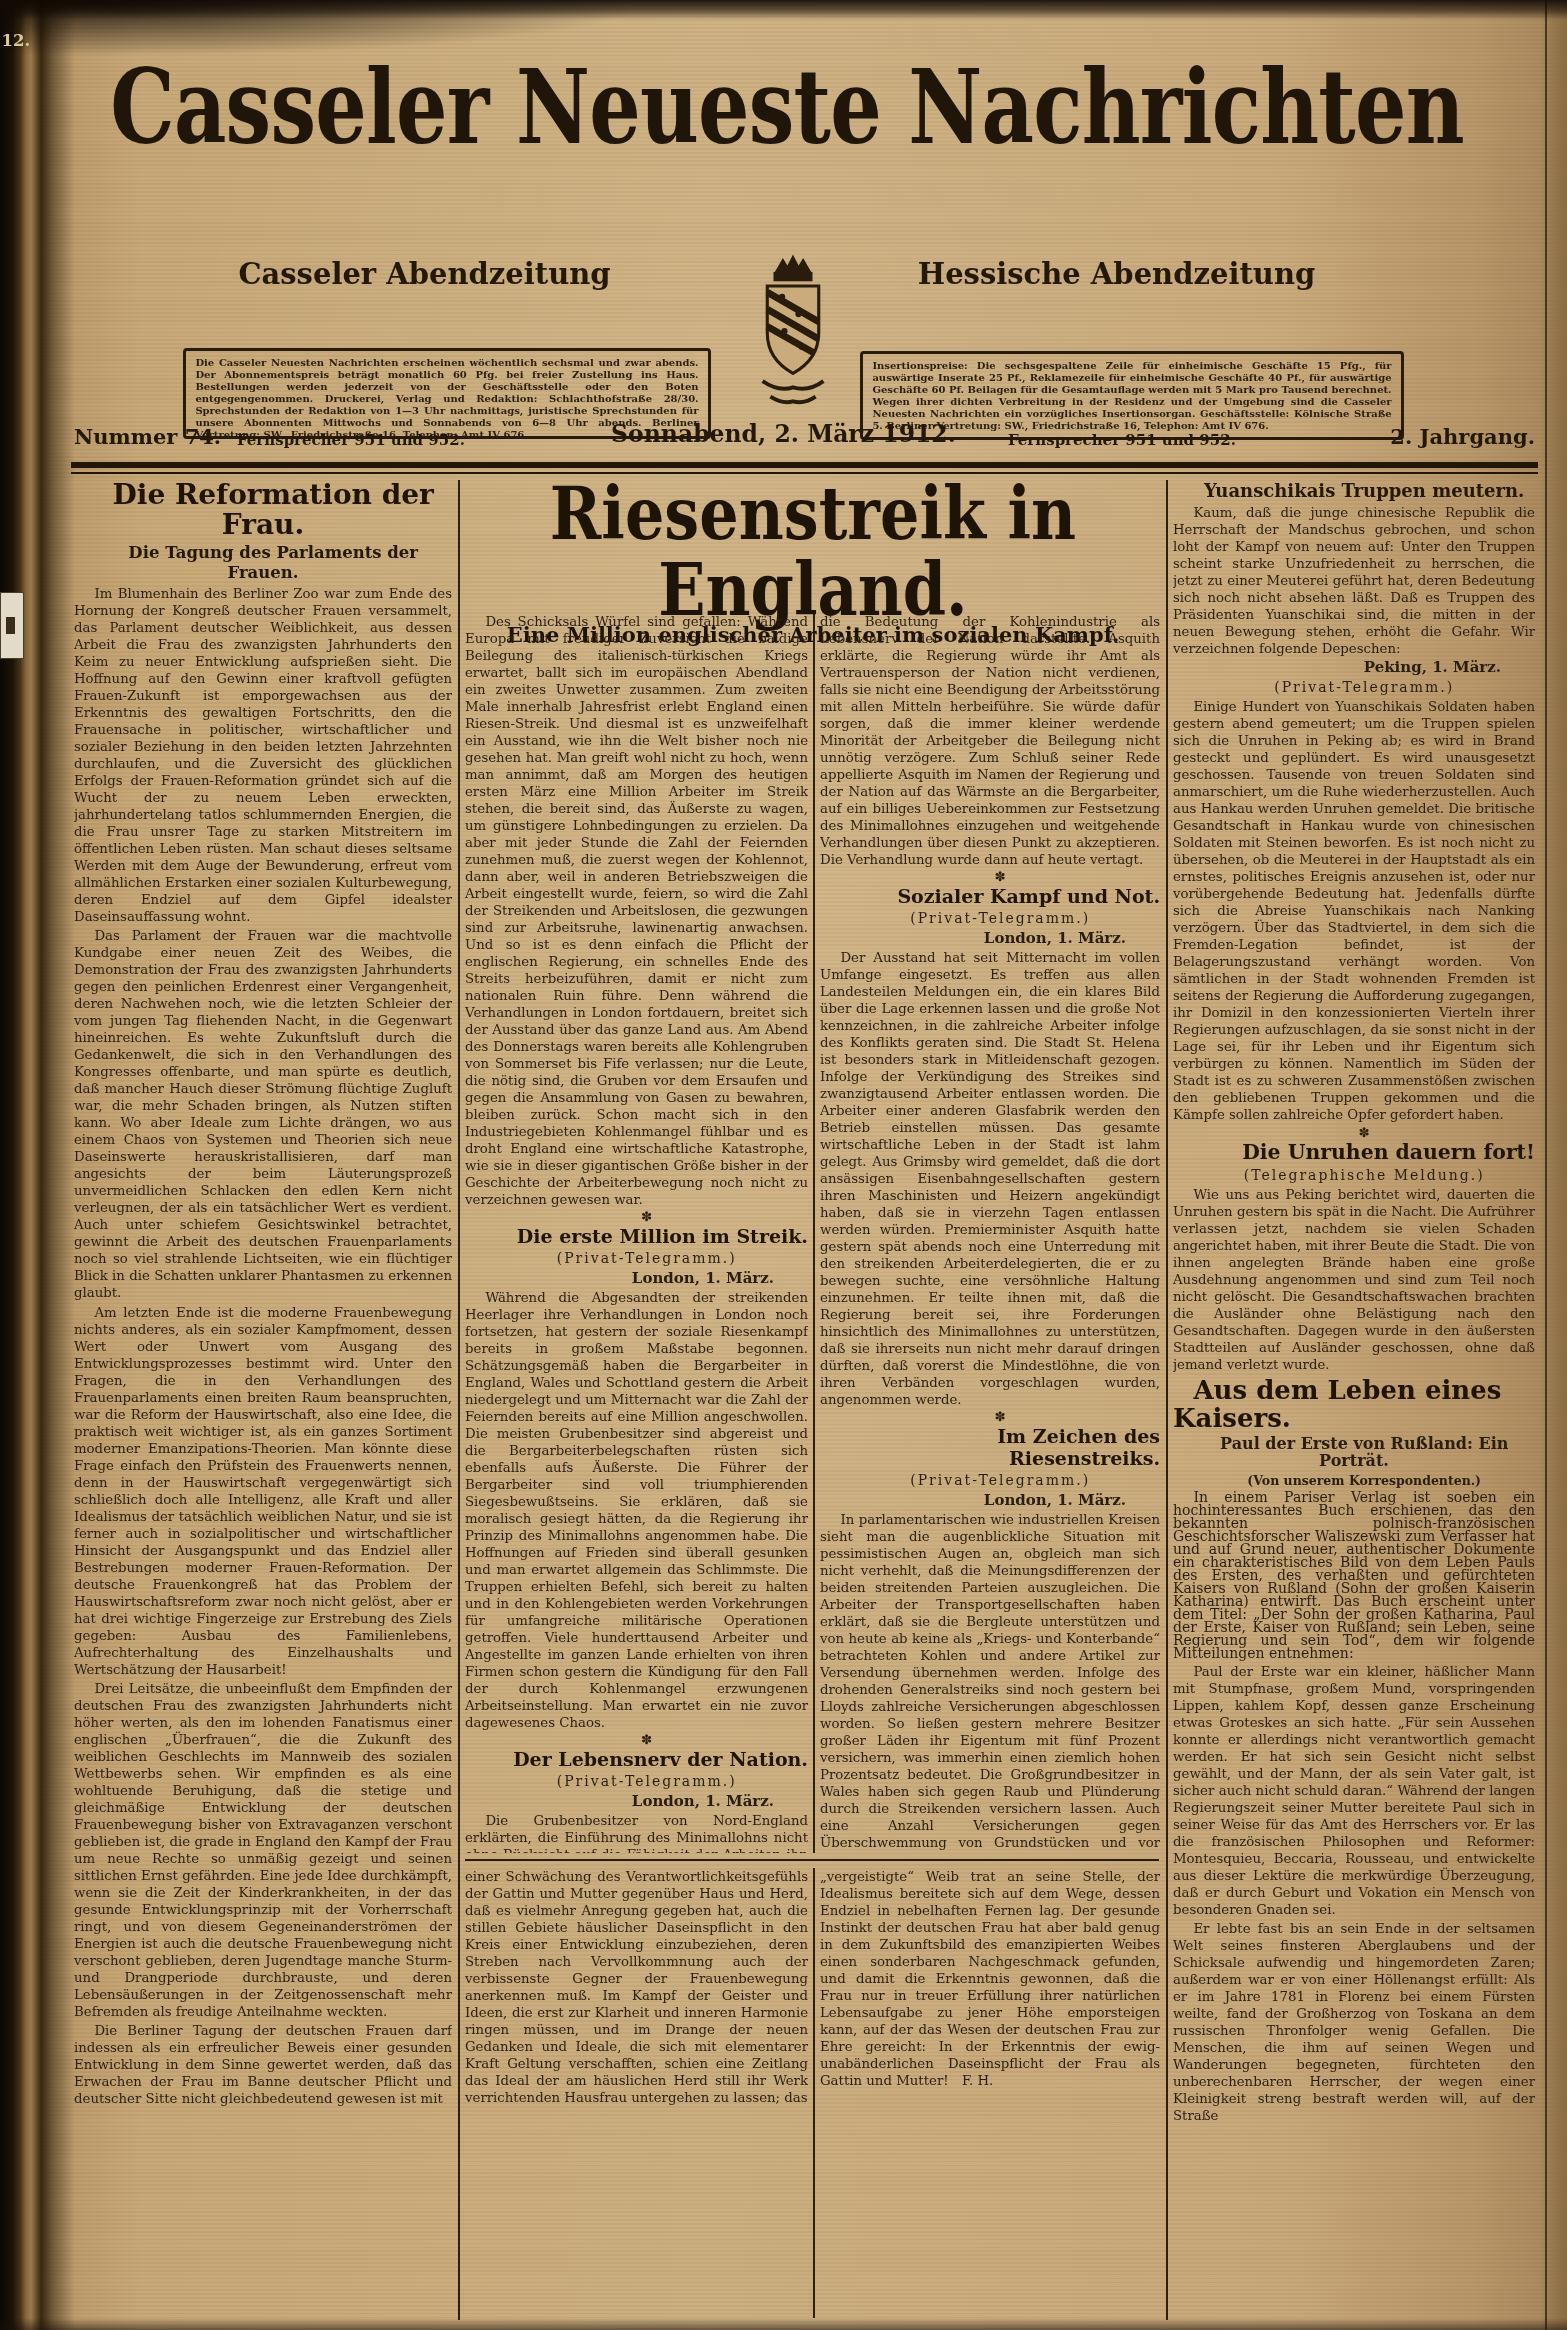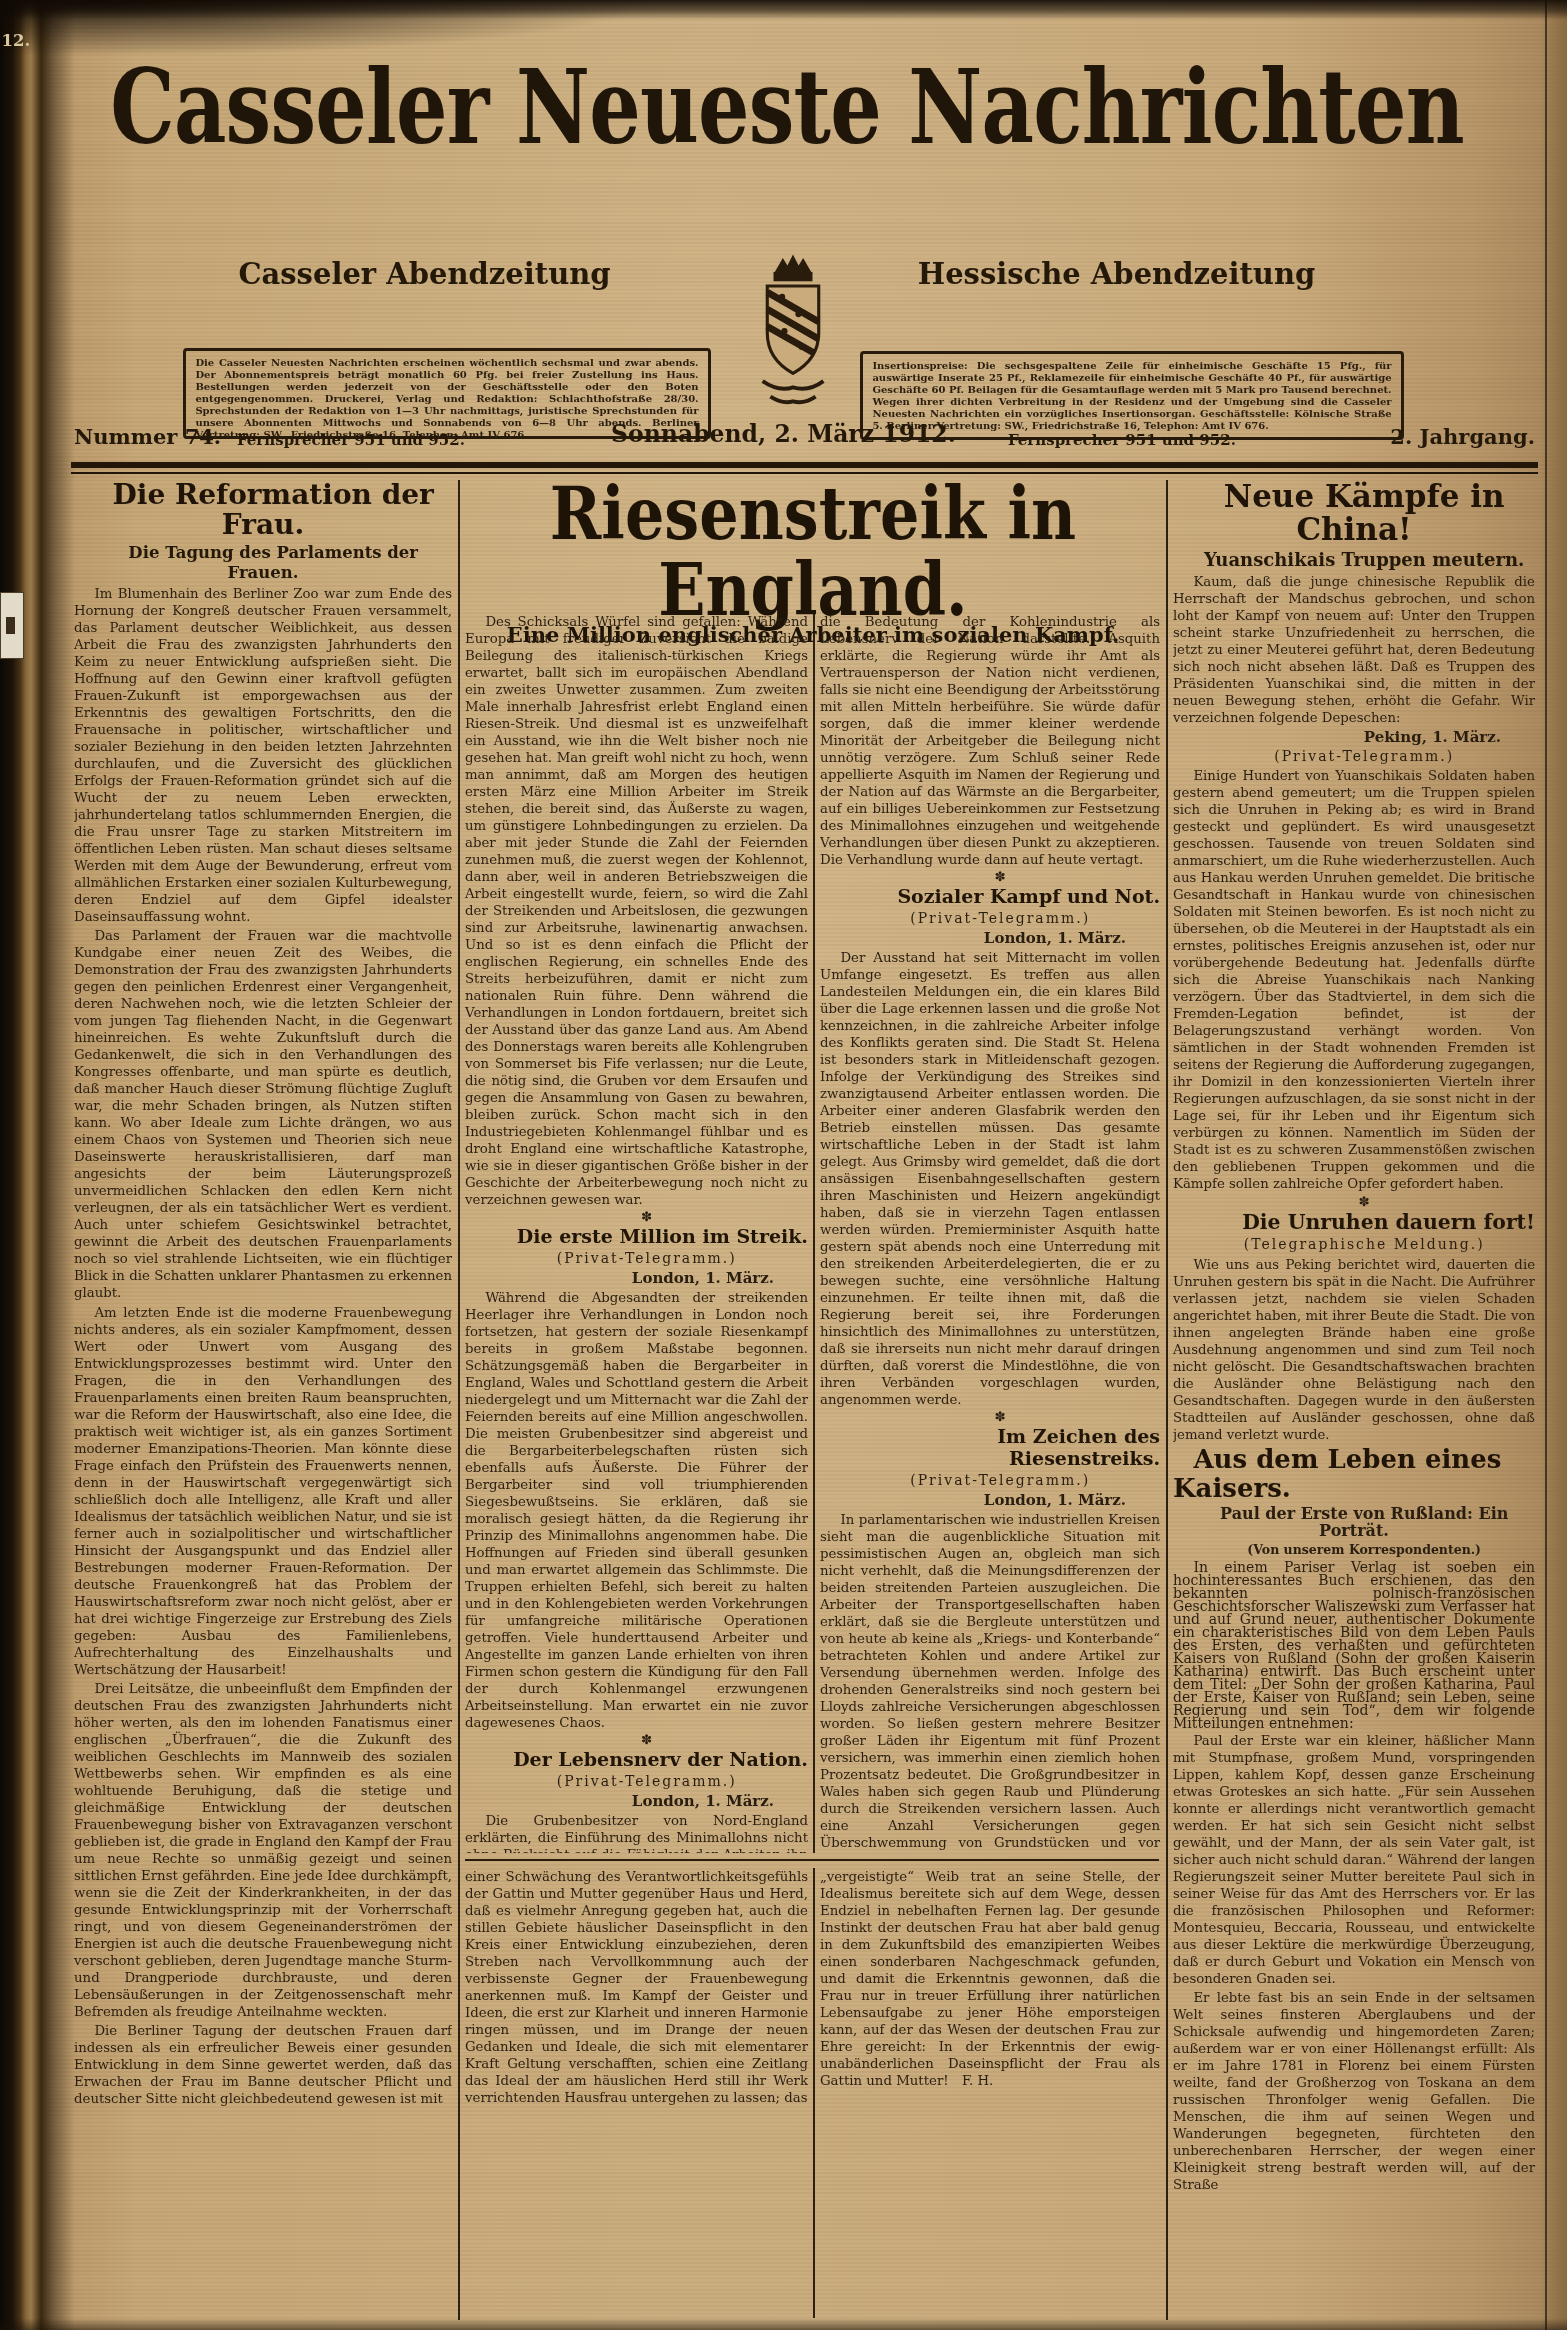--- a/index.html
+++ b/index.html
@@ -167,21 +167,20 @@
   <div class="c-rule"></div>
 
   <div class="col" style="left:465px;top:1868px;width:343px;height:450px;">
     <p class="noind">einer Schwächung des Verantwortlichkeitsgefühls der Gattin und Mutter gegenüber Haus und Herd, daß es vielmehr Anregung gegeben hat, auch die stillen Gebiete häuslicher Daseinspflicht in den Kreis einer Entwicklung einzubeziehen, deren Streben nach Vervollkommnung auch der verbissenste Gegner der Frauenbewegung anerkennen muß. Im Kampf der Geister und Ideen, die erst zur Klarheit und inneren Harmonie ringen müssen, und im Drange der neuen Gedanken und Ideale, die sich mit elementarer Kraft Geltung verschafften, schien eine Zeitlang das Ideal der am häuslichen Herd still ihr Werk verrichtenden Hausfrau untergehen zu lassen; das</p>
   </div>
   <div class="col" style="left:820px;top:1868px;width:340px;height:450px;">
     <p class="noind">„vergeistigte“ Weib trat an seine Stelle, der Idealismus bereitete sich auf dem Wege, dessen Endziel in nebelhaften Fernen lag. Der gesunde Instinkt der deutschen Frau hat aber bald genug in dem Zukunftsbild des emanzipierten Weibes einen sonderbaren Nachgeschmack gefunden, und damit die Erkenntnis gewonnen, daß die Frau nur in treuer Erfüllung ihrer natürlichen Lebensaufgabe zu jener Höhe emporsteigen kann, auf der das Wesen der deutschen Frau zur Ehre gereicht: In der Erkenntnis der ewig-unabänderlichen Daseinspflicht der Frau als Gattin und Mutter! F. H.</p>
   </div>
 
   <div class="col" style="left:1173px;top:480px;width:362px;height:1840px;">
-    <p class="art-h" style="font-size:31px;">Neue Kämpfe in China!</p>
     <p class="art-sub" style="font-size:18px;">Yuanschikais Truppen meutern.</p>
     <p>Kaum, daß die junge chinesische Republik die Herrschaft der Mandschus gebrochen, und schon loht der Kampf von neuem auf: Unter den Truppen scheint starke Unzufriedenheit zu herrschen, die jetzt zu einer Meuterei geführt hat, deren Bedeutung sich noch nicht absehen läßt. Daß es Truppen des Präsidenten Yuanschikai sind, die mitten in der neuen Bewegung stehen, erhöht die Gefahr. Wir verzeichnen folgende Depeschen:</p>
     <p class="sec-place">Peking, 1. März.</p>
     <p class="sec-src">(Privat-Telegramm.)</p>
     <p>Einige Hundert von Yuanschikais Soldaten haben gestern abend gemeutert; um die Truppen spielen sich die Unruhen in Peking ab; es wird in Brand gesteckt und geplündert. Es wird unausgesetzt geschossen. Tausende von treuen Soldaten sind anmarschiert, um die Ruhe wiederherzustellen. Auch aus Hankau werden Unruhen gemeldet. Die britische Gesandtschaft in Hankau wurde von chinesischen Soldaten mit Steinen beworfen. Es ist noch nicht zu übersehen, ob die Meuterei in der Hauptstadt als ein ernstes, politisches Ereignis anzusehen ist, oder nur vorübergehende Bedeutung hat. Jedenfalls dürfte sich die Abreise Yuanschikais nach Nanking verzögern. Über das Stadtviertel, in dem sich die Fremden-Legation befindet, ist der Belagerungszustand verhängt worden. Von sämtlichen in der Stadt wohnenden Fremden ist seitens der Regierung die Aufforderung zugegangen, ihr Domizil in den konzessionierten Vierteln ihrer Regierungen aufzuschlagen, da sie sonst nicht in der Lage sei, für ihr Leben und ihr Eigentum sich verbürgen zu können. Namentlich im Süden der Stadt ist es zu schweren Zusammenstößen zwischen den gebliebenen Truppen gekommen und die Kämpfe sollen zahlreiche Opfer gefordert haben.</p>
     <p class="sep">✽</p>
     <p class="sec-head" style="font-size:20.4px;">Die Unruhen dauern fort!</p>
     <p class="sec-src">(Telegraphische Meldung.)</p>
     <p>Wie uns aus Peking berichtet wird, dauerten die Unruhen gestern bis spät in die Nacht. Die Aufrührer verlassen jetzt, nachdem sie vielen Schaden angerichtet haben, mit ihrer Beute die Stadt. Die von ihnen angelegten Brände haben eine große Ausdehnung angenommen und sind zum Teil noch nicht gelöscht. Die Gesandtschaftswachen brachten die Ausländer ohne Belästigung nach den Gesandtschaften. Dagegen wurde in den äußersten Stadtteilen auf Ausländer geschossen, ohne daß jemand verletzt wurde.</p>
     <p class="kaiser-h">Aus dem Leben eines Kaisers.</p>

